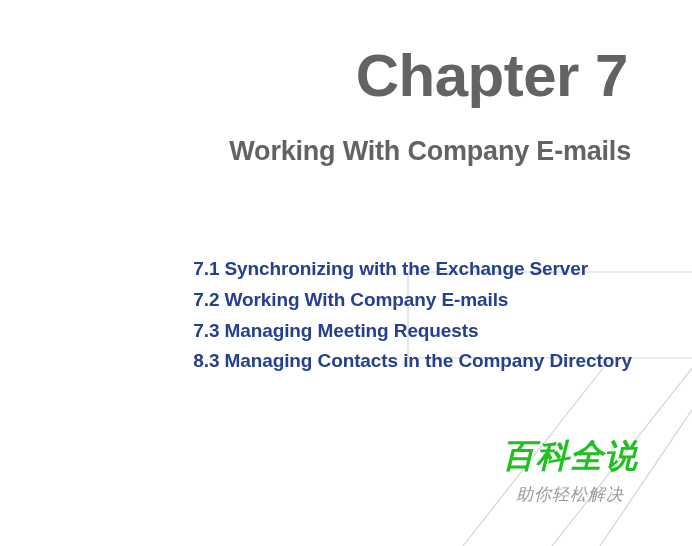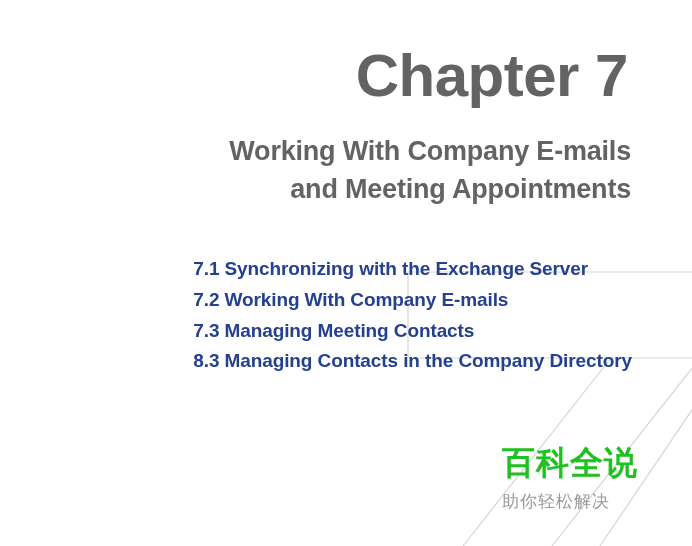--- a/index.html
+++ b/index.html
@@ -86,22 +86,24 @@
     display: block;
     white-space: nowrap;
   }
   #toc .toc-num {
     margin-right: 5px;
   }
 
   #watermark {
     position: absolute;
     right: 46px;
-    bottom: 34px;
+    bottom: 41px;
+    text-align: center;
     z-index: 3;
+    font-style: italic;
   }
   #wm-main {
     display: block;
     font-family: "DejaVu Sans", "Liberation Sans", sans-serif;
     font-size: 33px;
     font-weight: bold;
     color: #1fc01f;
     line-height: 1.08;
     letter-spacing: 1px;
     white-space: nowrap;
@@ -135,32 +137,31 @@
       <path d="M 700 398 L 600 546"></path>
     </g>
   </svg>
 
   <div id="content">
 
     <div id="chapter-title">Chapter 7</div>
 
     <div id="chapter-subtitle">
       <span class="sub-line">Working With Company E-mails</span>
-      <span class="sub-line">and Meeting Appointments</span>
     </div>
 
     <div id="toc">
       <span class="toc-item">
         <span class="toc-num">7.1</span><span class="toc-text">Synchronizing with the Exchange Server</span>
       </span>
       <span class="toc-item">
         <span class="toc-num">7.2</span><span class="toc-text">Working With Company E-mails</span>
       </span>
       <span class="toc-item">
-        <span class="toc-num">7.3</span><span class="toc-text">Managing Meeting Contacts</span>
+        <span class="toc-num">7.3</span><span class="toc-text">Managing Meeting Requests</span>
       </span>
       <span class="toc-item">
         <span class="toc-num">8.3</span><span class="toc-text">Managing Contacts in the Company Directory</span>
       </span>
     </div>
 
     <div id="watermark">
       <span id="wm-main">百科全说</span>
       <span id="wm-sub">助你轻松解决</span>
     </div>

